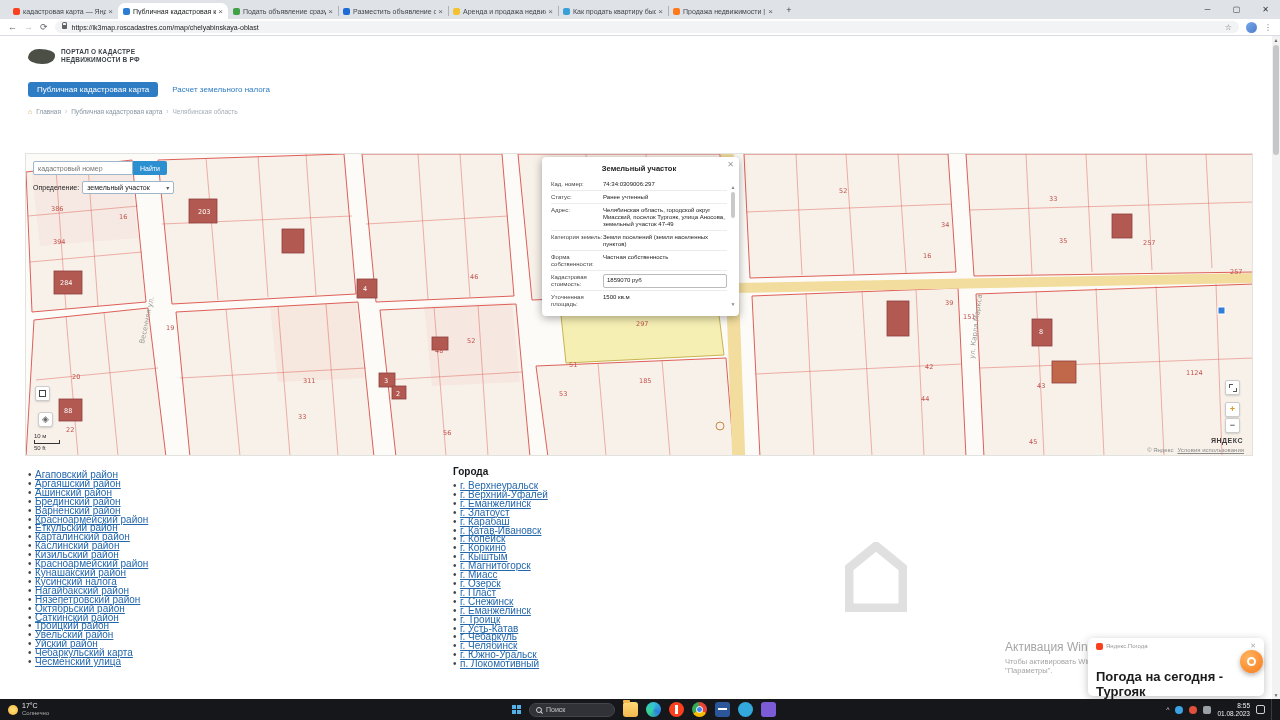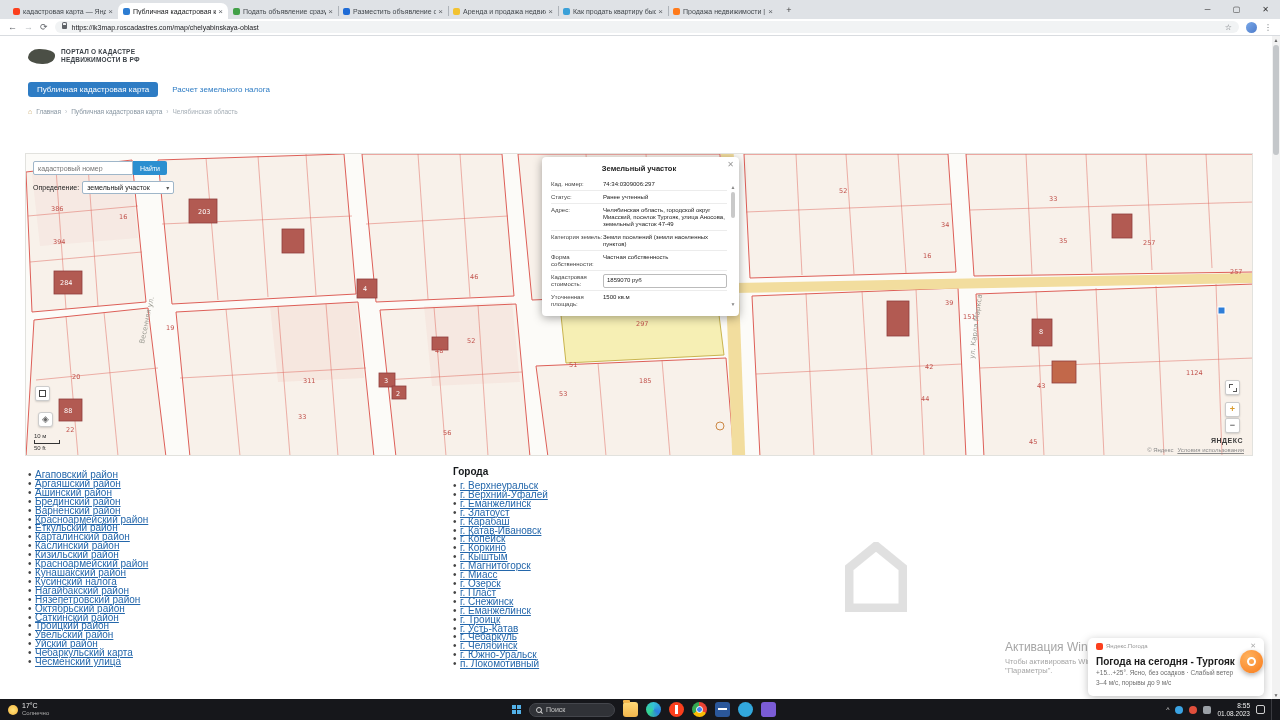--- a/index.html
+++ b/index.html
@@ -101,21 +101,21 @@
 .activation{position:absolute;left:1002px;top:604px;width:230px;color:#a6a6a6;z-index:2}
 .act-l1{font-size:12px}
 .act-l2{font-size:7.5px;margin-top:3px;line-height:9px;width:195px}
 
 
 .weather-pop{position:absolute;left:1088px;top:638px;width:176px;height:58px;background:#fff;border-radius:5px;box-shadow:0 2px 8px rgba(0,0,0,.25);z-index:40;padding:4px 8px}
 .wp-head{display:flex;align-items:center;gap:3px}
 .wp-logo{width:7px;height:7px;border-radius:2px;background:#fc3f1d;flex:none}
 .wp-brand{font-size:6px;color:#999}
 .wp-close{margin-left:auto;font-size:7px;color:#aaa;cursor:pointer}
-.wp-title{font-size:10px;font-weight:bold;color:#1b1b1b;margin-top:6px}
+.wp-title{font-size:13px;font-weight:bold;color:#1b1b1b;margin-top:19px}
 .wp-line{font-size:6.5px;color:#6e6e6e;margin-top:2px;line-height:7.5px}
 .fab{position:absolute;left:1240px;top:650px;width:23px;height:23px;border-radius:50%;background:radial-gradient(circle at 35% 30%,#ffb25e,#f87b1b);z-index:41;box-shadow:0 2px 5px rgba(0,0,0,.3);display:flex;align-items:center;justify-content:center;cursor:pointer}
 .fab-glyph{width:9px;height:9px;border:2px solid #fff;border-radius:50%}
 
 
 .vscroll{position:absolute;right:0;top:36px;width:8px;height:663px;background:#f2f2f2;z-index:45}
 .varrow{position:absolute;left:0;width:8px;height:8px;font-size:5px;color:#666;text-align:center;line-height:8px;cursor:pointer}
 .varrow.up{top:0}.varrow.down{bottom:0}
 .vthumb{position:absolute;left:1px;top:9px;width:6px;height:110px;background:#c4c7ca;border-radius:3px;cursor:pointer}
 

